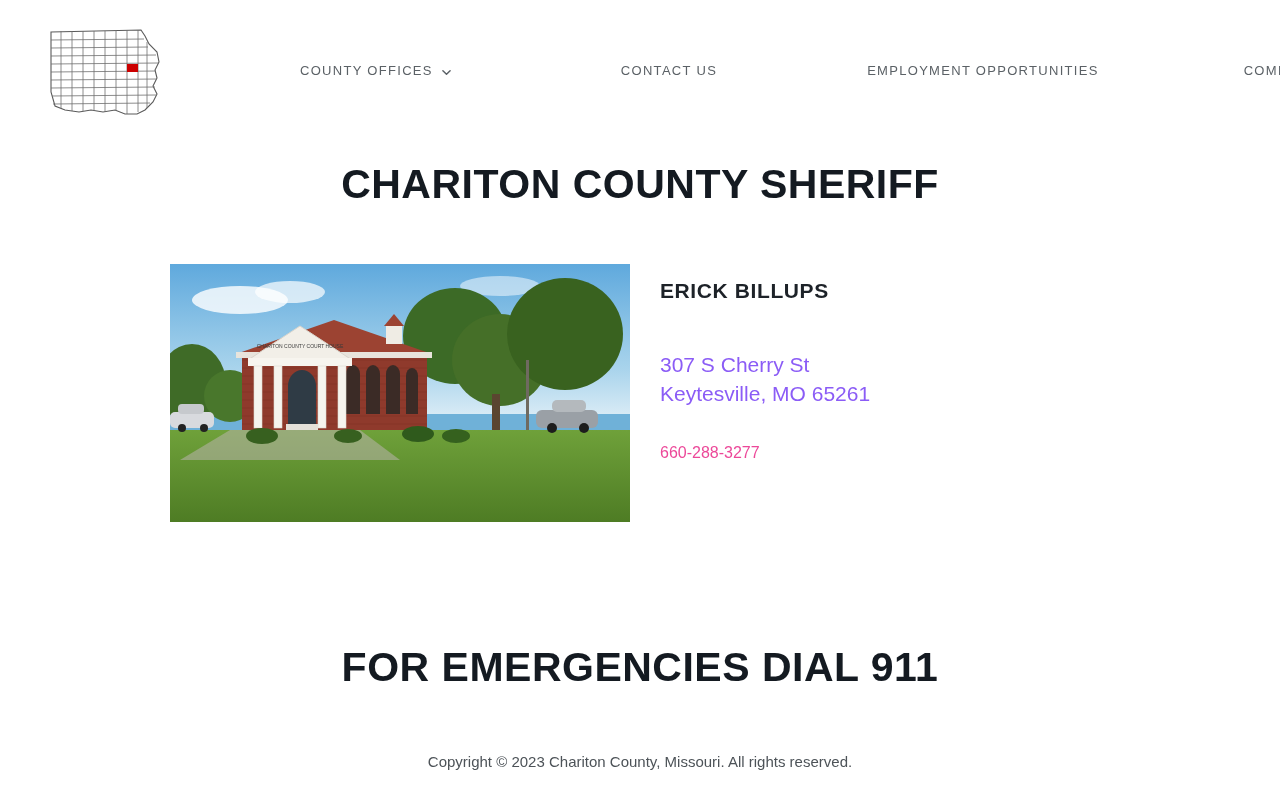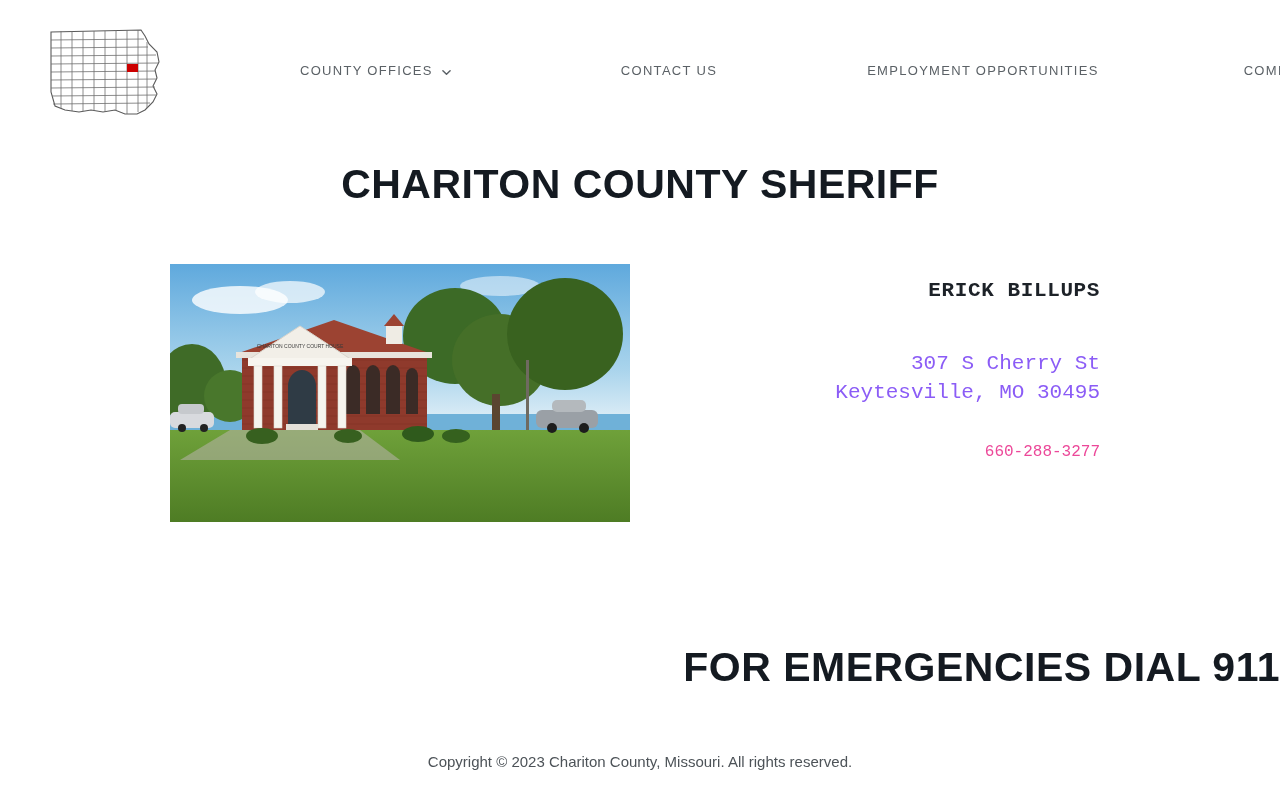--- a/index.html
+++ b/index.html
@@ -90,22 +90,21 @@
     overflow: hidden;
     background: #6fb1d8;
   }
   .courthouse-photo svg { display: block; }
 
   .info-block {
     position: absolute;
     left: 660px;
     top: 30px;
     width: 440px;
-    text-align: right;
-    font-family: Liberation Mono, monospace;
+    text-align: left;
   }
   .sheriff-name {
     font-size: 21px;
     font-weight: 700;
     letter-spacing: 0.6px;
     color: #1d2228;
     margin: 0;
   }
   .address {
     margin-top: 48px;
@@ -114,21 +113,21 @@
     color: #8b5cf6;
   }
   .phone {
     margin-top: 36px;
     font-size: 16px;
     color: #ec4899;
   }
 
   
   .emergency {
-    text-align: right;
+    text-align: center;
     font-size: 41px;
     font-weight: 800;
     letter-spacing: 0.5px;
     color: #141a21;
     margin-top: 95px;
   }
 
   
   .site-footer {
     text-align: center;
@@ -288,21 +287,21 @@
       </g>
 
       <rect x="356" y="96" width="3" height="70" fill="#6f6a60"></rect>
     </svg>
   </div>
 
   <div class="info-block">
     <div class="sheriff-name">ERICK BILLUPS</div>
     <div class="address">
       <div>307 S Cherry St</div>
-      <div>Keytesville, MO 30495</div>
+      <div>Keytesville, MO 65261</div>
     </div>
     <div class="phone">660-288-3277</div>
   </div>
 </section>
 
 <h2 class="emergency">FOR EMERGENCIES DIAL 911</h2>
 
 <footer class="site-footer">
   <span>Copyright © 2023 Chariton County, Missouri. All rights reserved.</span>
 </footer>

